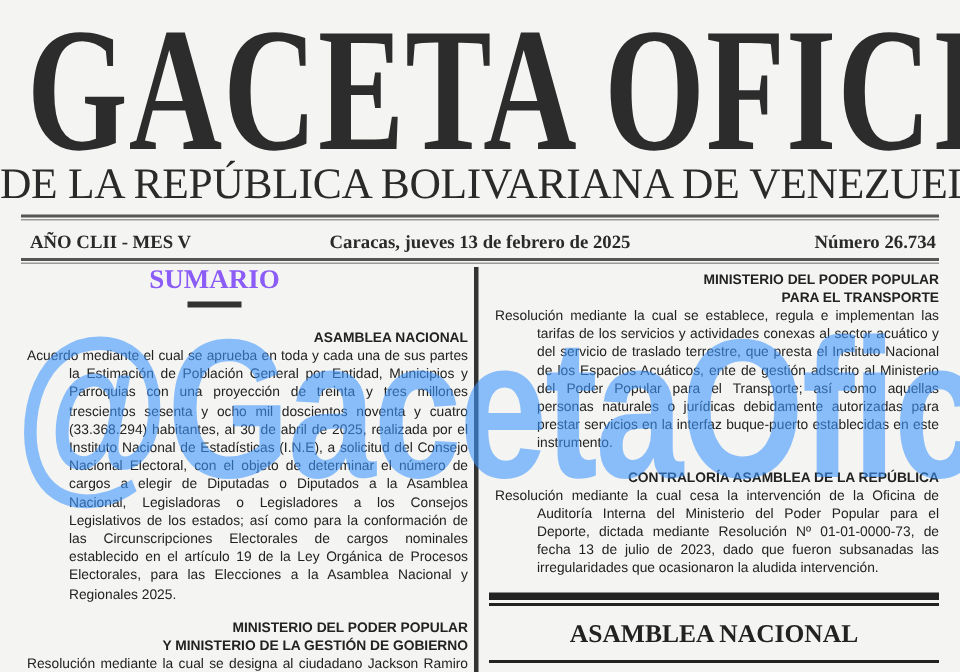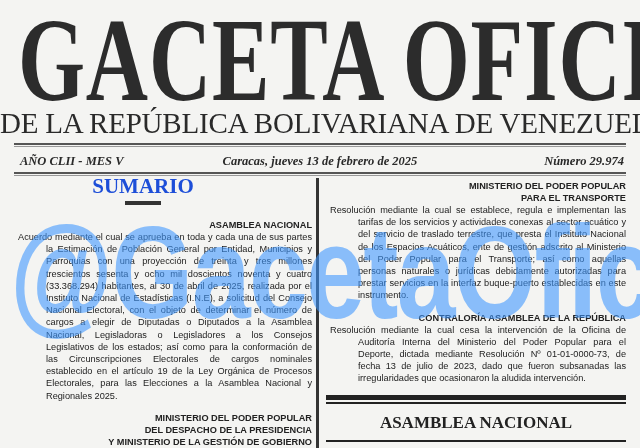--- a/index.html
+++ b/index.html
@@ -18,37 +18,37 @@
   }
   .subtitle {
     position:absolute; left:0; top:108px; width:640px; text-align:center;
     font-family:"Liberation Serif", serif; font-size:29px; line-height:30px; color:#2a2a2a;
     letter-spacing:-0.2px; white-space:nowrap;
   }
   .rule-top { position:absolute; left:14px; width:612px; top:143px; height:2px; background:#555; }
   .rule-top2 { position:absolute; left:14px; width:612px; top:146px; height:1px; background:#999; }
   .infobar {
     position:absolute; left:14px; width:612px; top:150px; height:22px;
-    font-family:"Liberation Serif", serif; font-weight:bold; font-size:12.5px; line-height:22px; color:#2a2a2a;font-style:italic;
+    font-family:"Liberation Serif", serif; font-weight:bold; font-size:12.5px; line-height:22px; color:#2a2a2a;
   }
   .infobar .left { position:absolute; left:6px; }
   .infobar .center { position:absolute; left:0; right:0; text-align:center; }
   .infobar .right { position:absolute; right:2px; }
   .rule-mid { position:absolute; left:14px; width:612px; top:172px; height:2px; background:#555; }
   .rule-mid2 { position:absolute; left:14px; width:612px; top:175px; height:1px; background:#999; }
 
   .divider { position:absolute; left:316px; top:178px; width:3px; height:270px; background:#333; }
 
   .col { position:absolute; font-size:9.2px; line-height:12.2px; color:#222; }
   .col-left { left:14px; top:175px; width:298px; }
   .col-right { left:326px; top:180px; width:300px; }
 
   .sumario {
-    font-family:"Liberation Serif", serif; font-weight:bold; font-size:21px;
-    text-align:center; margin:0; line-height:22px; color:#1d4ed8; padding-right:40px;
+    font-family:"Liberation Serif", serif; font-weight:bold; font-size:18px;
+    text-align:center; margin:0; line-height:22px; color:#8b5cf6; padding-right:40px;
   }
   .sumario-bar { width:36px; height:4px; background:#333; margin:4px auto 0; position:relative; left:-20px; }
   .h { font-weight:bold; text-align:right; font-size:9.2px; line-height:12px; margin:0; }
   .p { text-align:justify; margin:0; padding-left:32px; text-indent:-28px; }
   .p.last { text-align-last:left; }
   .gap { height:10px; }
   .gap-s { height:4px; }
 
   .sec-rule-thick { height:5px; background:#222; margin-top:10px; }
   .sec-rule-thin { height:2px; background:#222; margin-top:2px; }
@@ -72,37 +72,36 @@
 <div class="masthead">
   <div class="title">GACETA OFICIAL</div>
   <div class="subtitle">DE LA REPÚBLICA BOLIVARIANA DE VENEZUELA</div>
 </div>
 <div class="rule-top"></div>
 <div class="rule-top2"></div>
 
 <div class="infobar">
   <span class="left">AÑO CLII - MES V</span>
   <span class="center">Caracas, jueves 13 de febrero de 2025</span>
-  <span class="right">Número 29.974</span>
+  <span class="right">Número 26.734</span>
 </div>
 <div class="rule-mid"></div>
 <div class="rule-mid2"></div>
 
 <div class="divider"></div>
 
 <div class="col col-left">
   <div class="sumario">SUMARIO</div>
   <div class="sumario-bar"></div>
   <div class="gap"></div>
   <div class="gap-s"></div>
   <p class="h">ASAMBLEA NACIONAL</p>
   <p class="p last">Acuerdo mediante el cual se aprueba en toda y cada una de sus partes la Estimación de Población General por Entidad, Municipios y Parroquias con una proyección de treinta y tres millones trescientos sesenta y ocho mil doscientos noventa y cuatro (33.368.294) habitantes, al 30 de abril de 2025, realizada por el Instituto Nacional de Estadísticas (I.N.E), a solicitud del Consejo Nacional Electoral, con el objeto de determinar el número de cargos a elegir de Diputadas o Diputados a la Asamblea Nacional, Legisladoras o Legisladores a los Consejos Legislativos de los estados; así como para la conformación de las Circunscripciones Electorales de cargos nominales establecido en el artículo 19 de la Ley Orgánica de Procesos Electorales, para las Elecciones a la Asamblea Nacional y Regionales 2025.</p>
   <div class="gap"></div>
   <p class="h">MINISTERIO DEL PODER POPULAR</p>
-  <p class="h">DEL DESPACHO DE LA PRESIDENCIA</p>
   <p class="h">Y MINISTERIO DE LA GESTIÓN DE GOBIERNO</p>
   <p class="p last">Resolución mediante la cual se designa al ciudadano Jackson Ramiro Andrade Muñoz, como Coordinador del Despacho del Viceministro de Seguimiento e Inspección de la Gestión de Gobierno del Ministerio del Poder Popular del Despacho de la Presidencia y Seguimiento de la Gestión de Gobierno.</p>
 
 </div>
 
 <div class="col col-right">
   <p class="h">MINISTERIO DEL PODER POPULAR</p>
   <p class="h">PARA EL TRANSPORTE</p>
   <p class="p last">Resolución mediante la cual se establece, regula e implementan las tarifas de los servicios y actividades conexas al sector acuático y del servicio de traslado terrestre, que presta el Instituto Nacional de los Espacios Acuáticos, ente de gestión adscrito al Ministerio del Poder Popular para el Transporte; así como aquellas personas naturales o jurídicas debidamente autorizadas para prestar servicios en la interfaz buque-puerto establecidas en este instrumento.</p>
   <div class="gap"></div>

